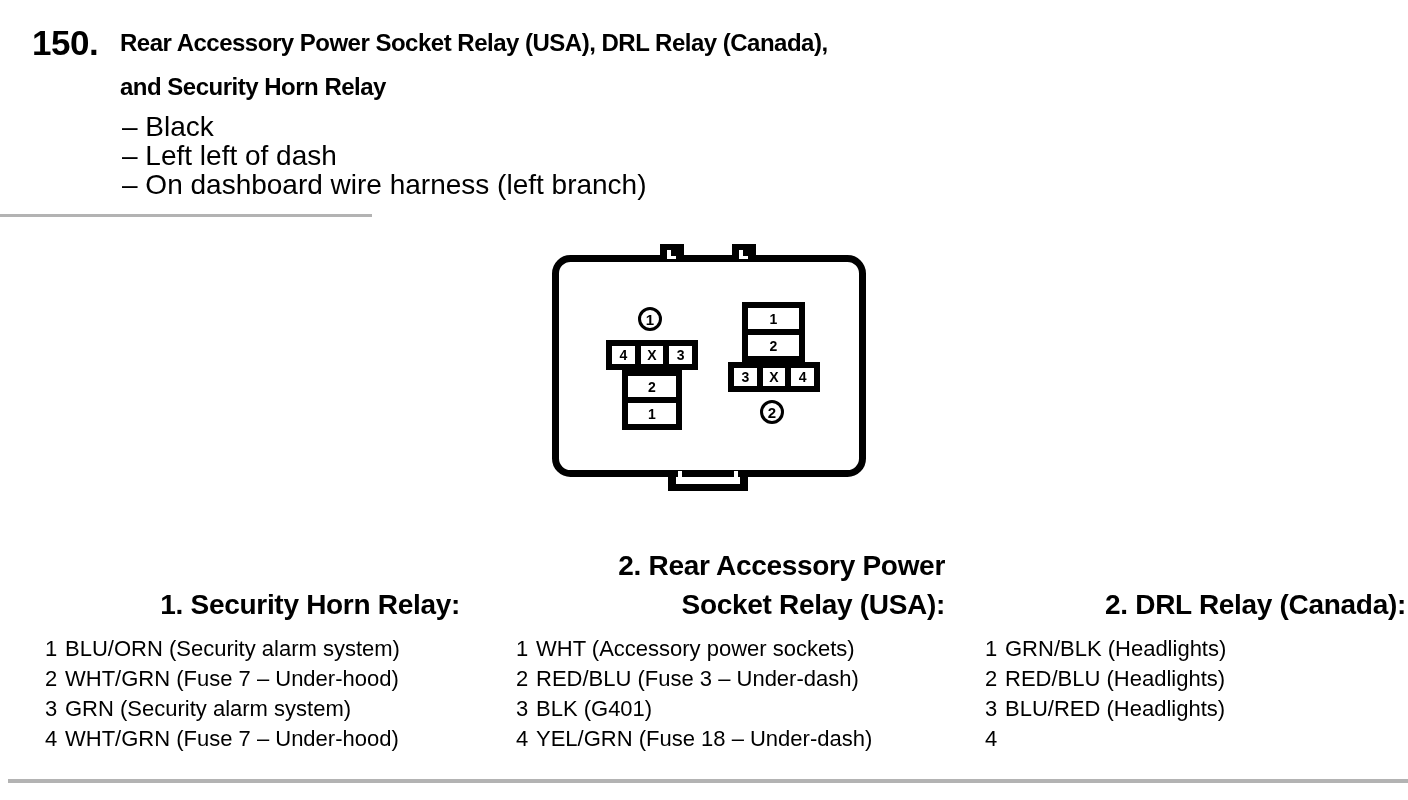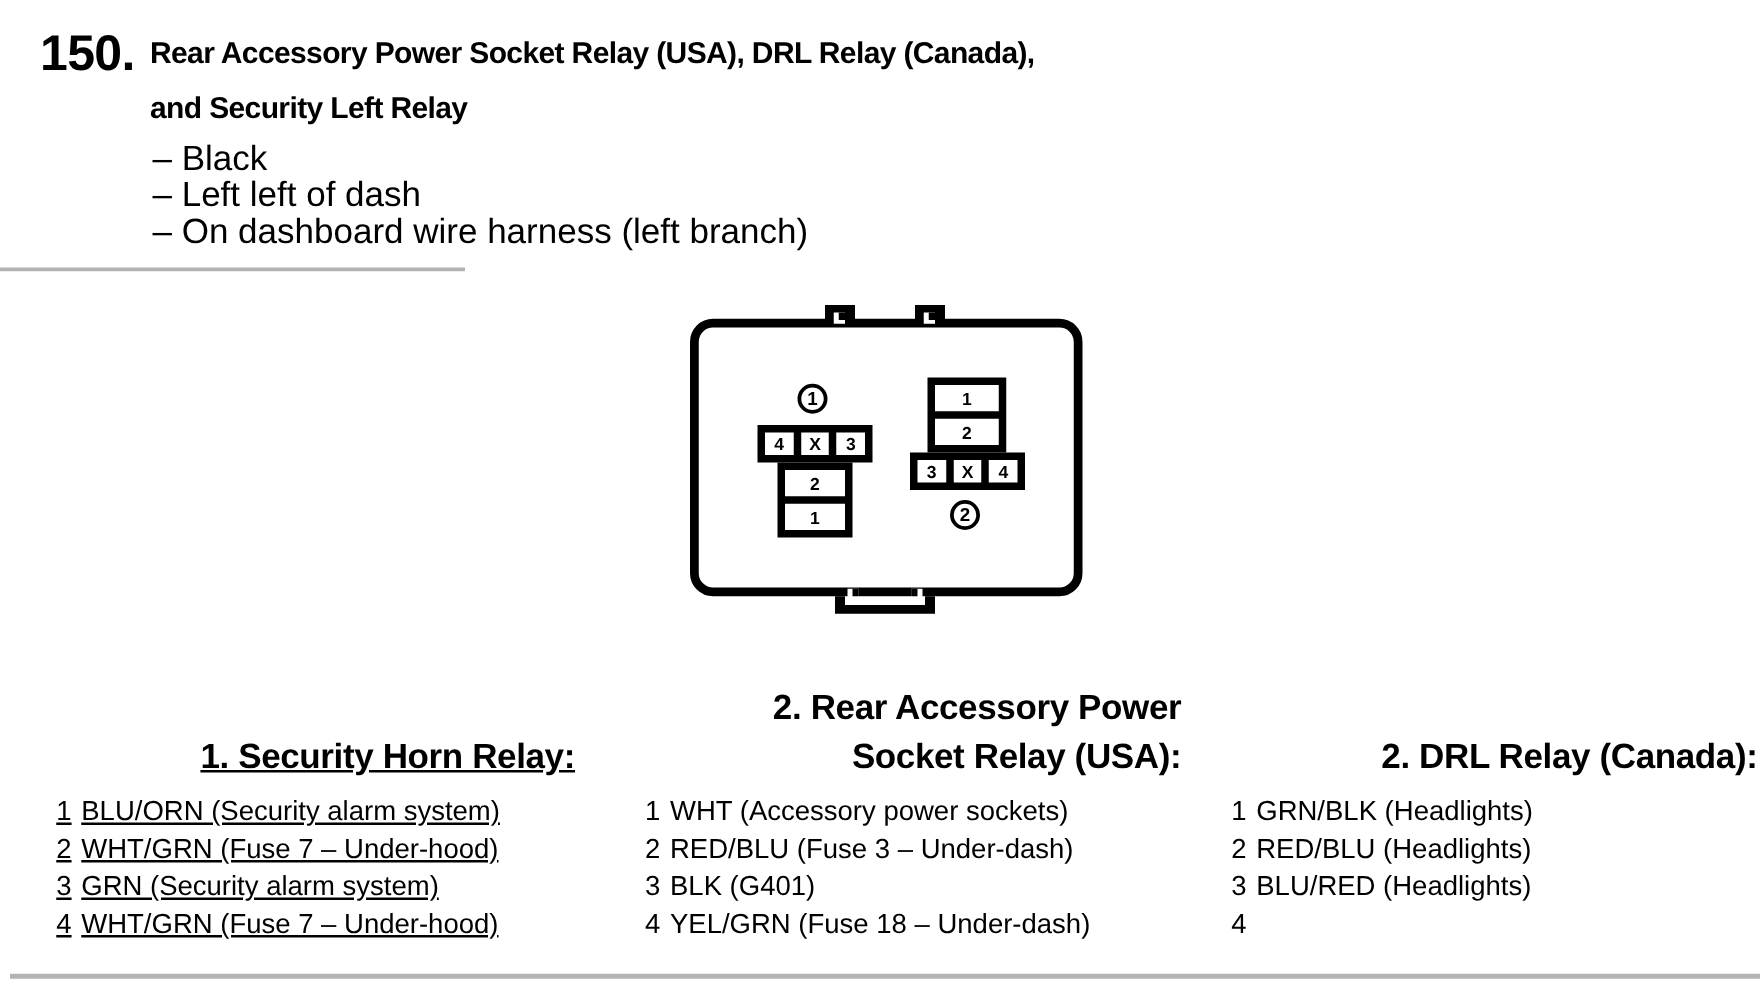--- a/index.html
+++ b/index.html
@@ -4,21 +4,21 @@
 <style>
   html,body{margin:0;padding:0;background:#fff;}
   body{
     position:relative;width:1408px;height:800px;overflow:hidden;
     font-family:"Liberation Sans","DejaVu Sans",sans-serif;color:#000;
     -webkit-font-smoothing:none;
   }
 
   
   .title-row{position:absolute;left:32px;top:21px;display:flex;}
-  .title-num{width:88px;font-size:40px;font-weight:bold;letter-spacing:-0.5px;line-height:44px;}
+  .title-num{width:88px;font-size:35px;font-weight:bold;letter-spacing:-0.5px;line-height:44px;}
   .title-lines{font-size:24px;font-weight:bold;letter-spacing:-0.5px;line-height:44px;white-space:nowrap;}
   .notes{position:absolute;left:122px;top:112px;font-size:28px;line-height:29px;}
   .notes div{white-space:nowrap;}
 
   
   .connector{position:absolute;left:552px;top:243px;width:320px;height:256px;}
   .connector svg{position:absolute;left:0;top:0;}
 
   .pcircle{
     position:absolute;width:24px;height:24px;box-sizing:border-box;
@@ -41,38 +41,38 @@
 
   
   .legend-col{position:absolute;top:546px;}
   .legend-col .heading{
     height:78px;display:flex;flex-direction:column;justify-content:flex-end;
     text-align:right;font-size:28px;font-weight:bold;letter-spacing:-0.3px;line-height:39px;
   }
   .legend-col .items{margin-top:10px;font-size:22px;line-height:30px;}
   .legend-item{display:flex;white-space:nowrap;}
   .legend-item .pin{width:20px;flex:0 0 20px;}
-  #legend-col-1{left:40px;width:420px;text-decoration:underline;}
+  #legend-col-1{left:40px;width:420px;}
   #legend-col-1 .items{padding-left:5px;}
   #legend-col-2{left:505px;width:440px;}
   #legend-col-2 .items{padding-left:11px;}
   #legend-col-3{left:966px;width:440px;}
   #legend-col-3 .items{padding-left:19px;}
 
   
   .artifact{position:absolute;background:#b3b3b3;}
 </style>
 </head>
 <body>
 
 <div class="title-row">
   <div class="title-num">150.</div>
   <div class="title-lines">
     <div>Rear Accessory Power Socket Relay (USA), DRL Relay (Canada),</div>
-    <div>and Security Left Relay</div>
+    <div>and Security Horn Relay</div>
   </div>
 </div>
 
 <div class="notes">
   <div>– Black</div>
   <div>– Left left of dash</div>
   <div>– On dashboard wire harness (left branch)</div>
 </div>
 
 <div class="connector">

